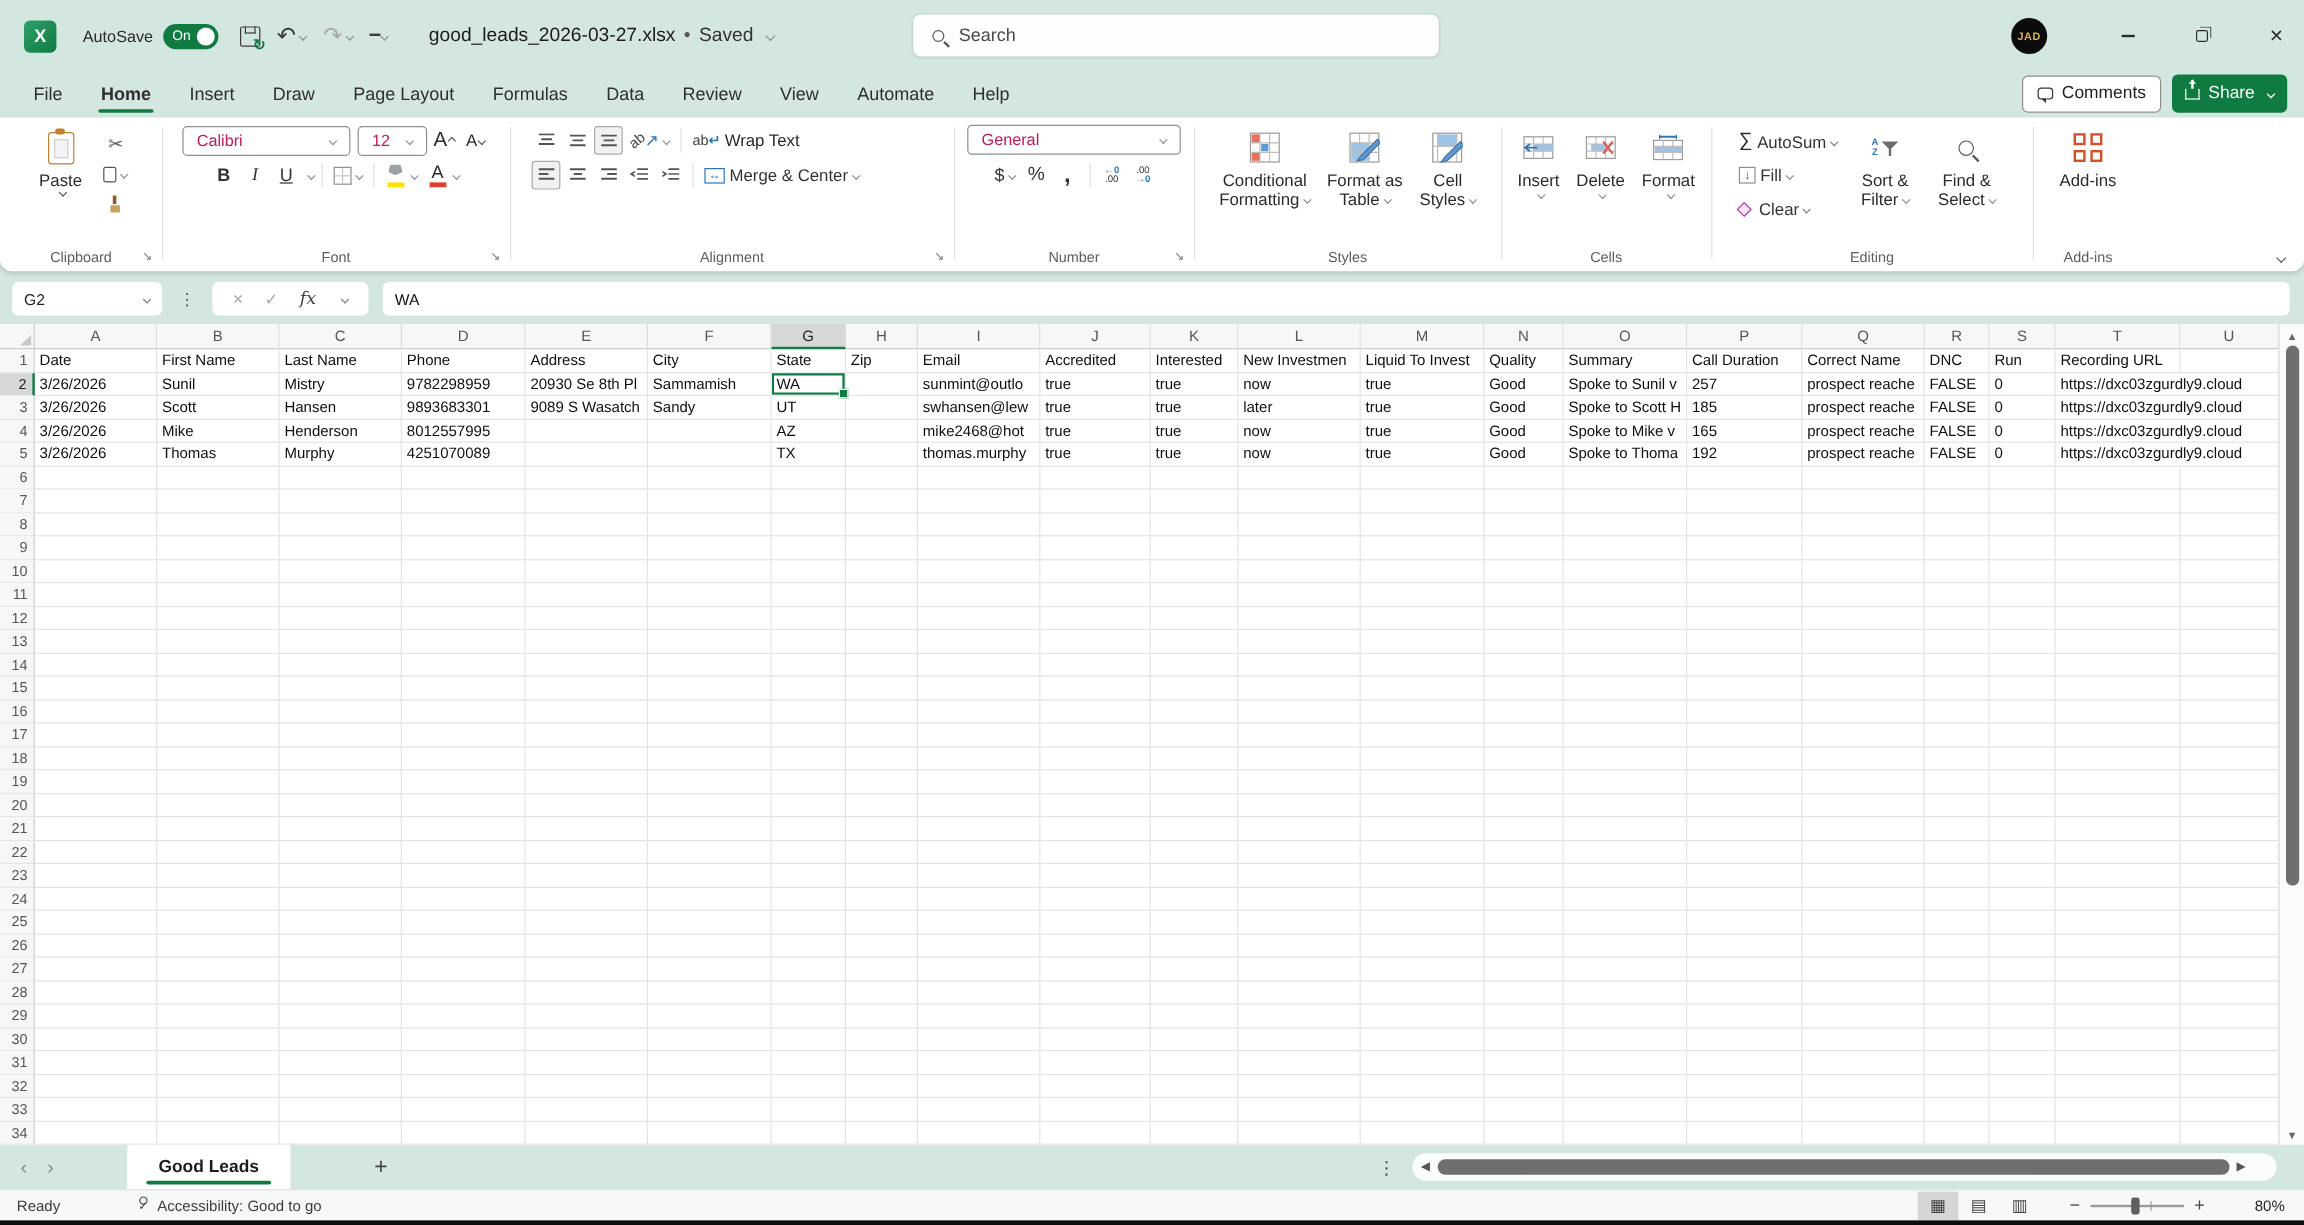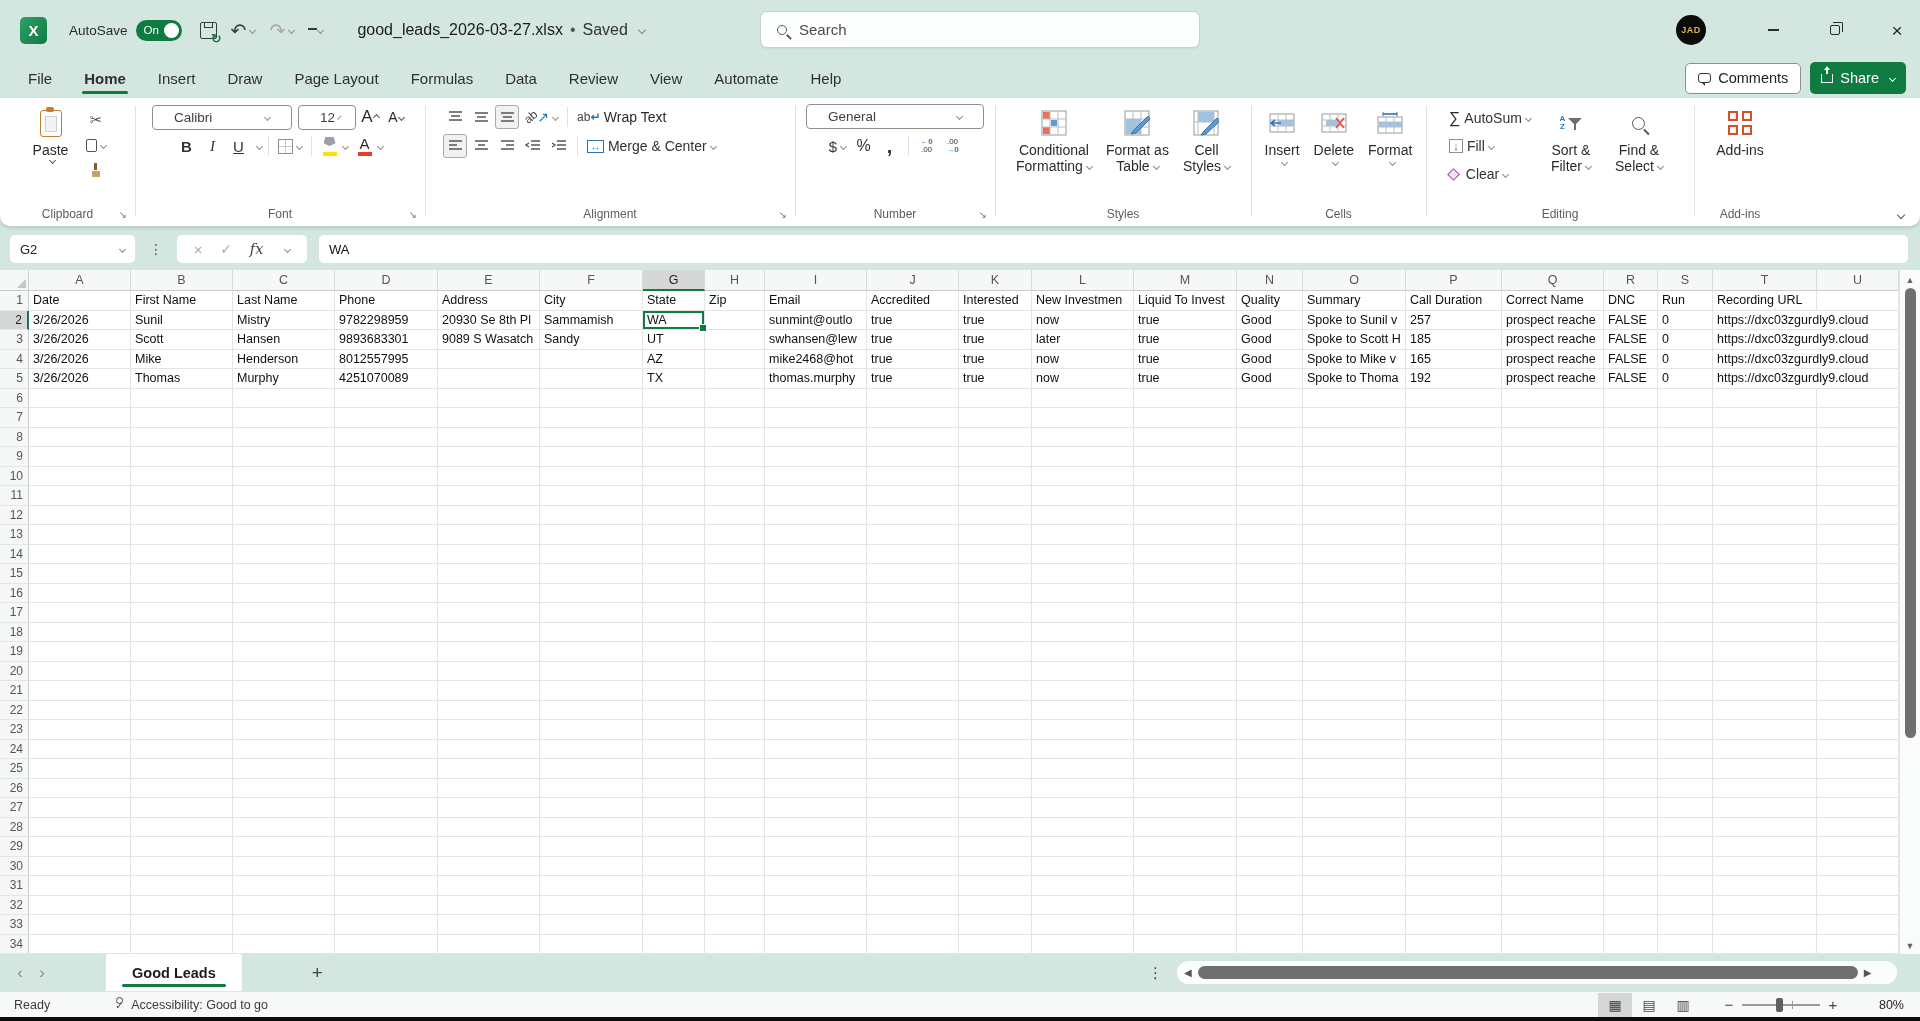--- a/index.html
+++ b/index.html
@@ -61,21 +61,21 @@
   .ribbon { position:absolute; top:98px; left:0; right:0; height:128px; background:#fff; border-radius:0 0 10px 10px; box-shadow:0 2px 4px rgba(0,0,0,.14); display:flex; }
   .group { display:flex; flex-direction:column; position:relative; padding:6px 6px 0; }
   .group + .group::before { content:""; position:absolute; left:0; top:8px; bottom:10px; width:1px; background:#e2e2e2; }
   .gbody { flex:1; display:flex; align-items:flex-start; }
   .glabel { height:24px; display:flex; align-items:center; justify-content:center; gap:0; font-size:12px; color:#5f5d5b; position:relative; }
   .launcher { position:absolute; right:2px; bottom:6px; font-size:10px; color:#777; }
   .bigbtn { display:flex; flex-direction:column; align-items:center; justify-content:flex-start; padding:3px 7px; font-size:14px; color:#2b2b2b; line-height:16px; text-align:center; }
   .bigbtn .bic { height:32px; display:flex; align-items:center; justify-content:center; margin-bottom:3px; }
   .smallrow { display:flex; align-items:center; height:26px; gap:2px; }
   .sbtn { display:flex; align-items:center; justify-content:center; min-width:24px; height:24px; color:#333; font-size:14px; padding:0 3px; }
-  .combo { background:#fff; border:1px solid #8f8f8f; border-radius:4px; height:25px; display:flex; align-items:center; justify-content:space-between; padding:0 21px; font-size:13.5px; color:#404040; }
+  .combo { background:#fff; border:1px solid #8f8f8f; border-radius:4px; height:25px; display:flex; align-items:center; justify-content:space-between; padding:0 11px; font-size:13.5px; color:#be185d; }
   .vsep { width:1px; height:20px; background:#e0e0e0; margin:0 4px; }
   .stack3 { display:flex; flex-direction:column; gap:1px; }
 
   
   .clipic { width:22px; height:27px; border:1.6px solid #c07f34; border-radius:3px; background:#fff; position:relative; }
   .clipic::before { content:""; position:absolute; left:5px; top:-4px; width:8px; height:5px; background:#c07f34; border-radius:2px; }
   .clipic::after { content:""; position:absolute; left:4px; top:5px; width:10px; height:14px; background:#f3f3f3; border:1px solid #cfcfcf; }
   .scis { color:#555; font-size:15px; }
   .copyic { width:11px; height:13px; border:1.4px solid #555; border-radius:2px; position:relative; background:#fff; }
   .copyic::before { content:""; position:absolute; left:3px; top:-5px; width:10px; height:12px; border:1.4px solid #555; border-radius:2px; background:#fff; z-index:-1; }

